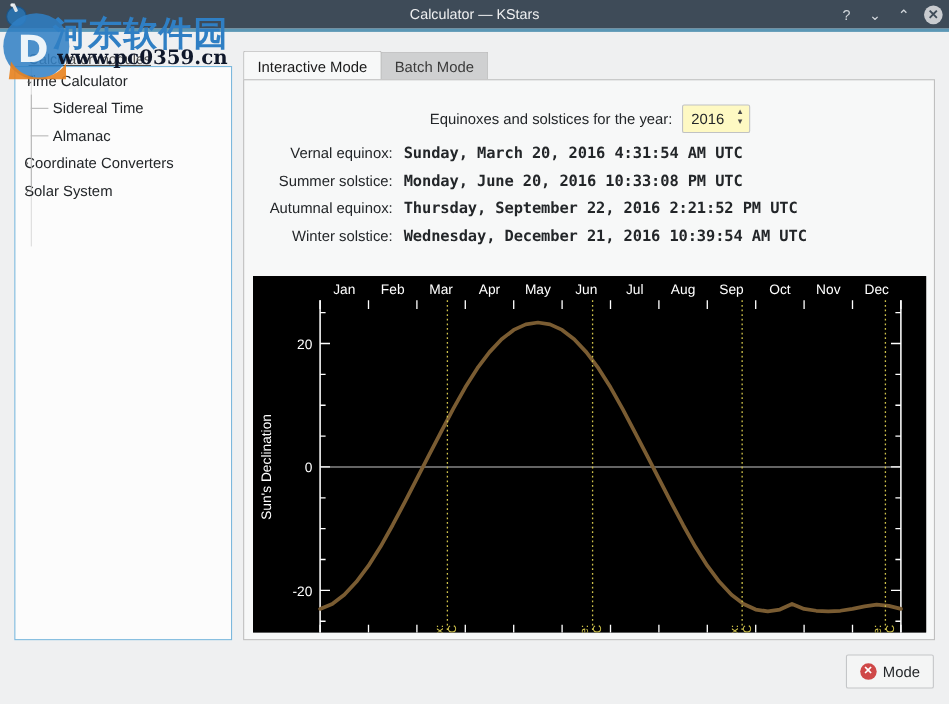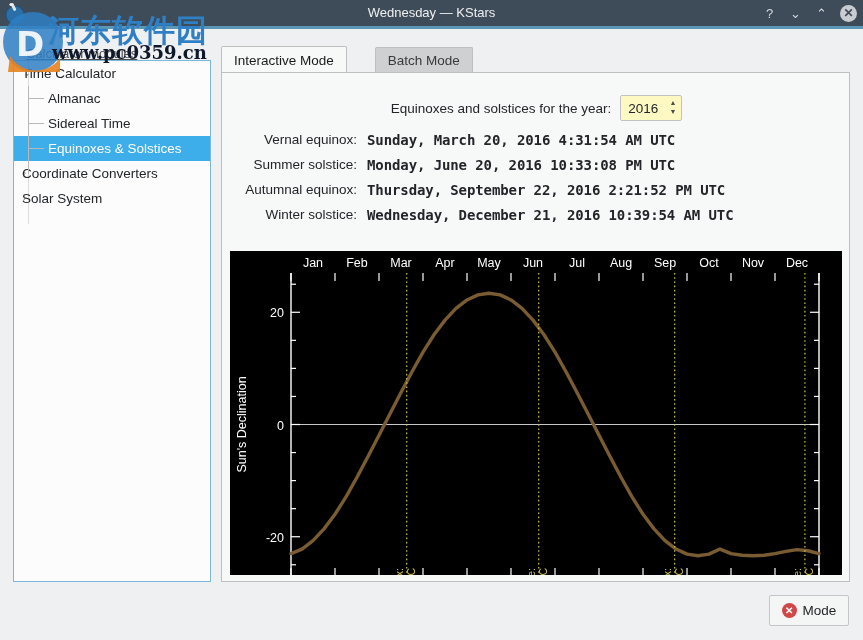--- a/index.html
+++ b/index.html
@@ -108,21 +108,21 @@
   }
 
   
   .main {
     position: absolute; left: 221px; top: 46px;
     width: 629px; height: 536px;
   }
   .tabs {
     position: absolute; left: 0; top: 0;
     height: 27px;
-    display: flex; align-items: center; gap: 29px;
+    display: flex; align-items: center;
   }
   .tab {
     height: 26px;
     padding: 0 12px;
     display: flex; align-items: center;
     font-size: 13.5px;
     color: #232629;
     border: 1px solid #bfbfbf;
     border-bottom: none;
     border-top-left-radius: 2px;
@@ -253,48 +253,44 @@
 
 <div id="app">
 
   <div class="titlebar">
     <svg class="app-icon" viewBox="0 0 22 22">
       <circle cx="11" cy="13" r="9" fill="#2b6fa8"></circle>
       <circle cx="11" cy="13" r="9" fill="none" stroke="#1d5485" stroke-width="1"></circle>
       <rect x="8" y="1" width="3" height="8" rx="1" fill="#dfe4e8" transform="rotate(-25 9.5 5)"></rect>
       <circle cx="7" cy="2.5" r="1.6" fill="#f0f3f5"></circle>
     </svg>
-    <div class="title-text">Wednesday — KStars</div>
+    <div class="title-text">Calculator — KStars</div>
     <div class="win-btns">
       <div class="win-btn">?</div>
       <div class="win-btn">⌄</div>
       <div class="win-btn">⌃</div>
       <div class="win-close">✕</div>
     </div>
   </div>
   <div class="titlebar-accent"></div>
 
   <div class="sidebar-label">Calculator modules</div>
   <div class="sidebar" id="tree">
       <div class="tree-vline" style="top: 0px; height: 163px; opacity: 0.45;"></div>
       <div class="tree-row top">
         <span class="tree-arrow">⌄</span>
         <span>Time Calculator</span>
       </div>
       <div class="tree-row child">
         <span class="tree-hline"></span>
-        <span>Almanac</span>
+        <span>Sidereal Time</span>
       </div>
       <div class="tree-row child">
         <span class="tree-hline"></span>
-        <span>Sidereal Time</span>
-      </div>
-      <div class="tree-row child selected">
-        <span class="tree-hline"></span>
-        <span>Equinoxes &amp; Solstices</span>
+        <span>Almanac</span>
       </div>
       <div class="tree-row top">
         <span class="tree-arrow">›</span>
         <span>Coordinate Converters</span>
       </div>
       <div class="tree-row top">
         <span class="tree-arrow">›</span>
         <span>Solar System</span>
       </div>
       <div class="tree-vline" style="top: 25px; height: 88px;"></div>

